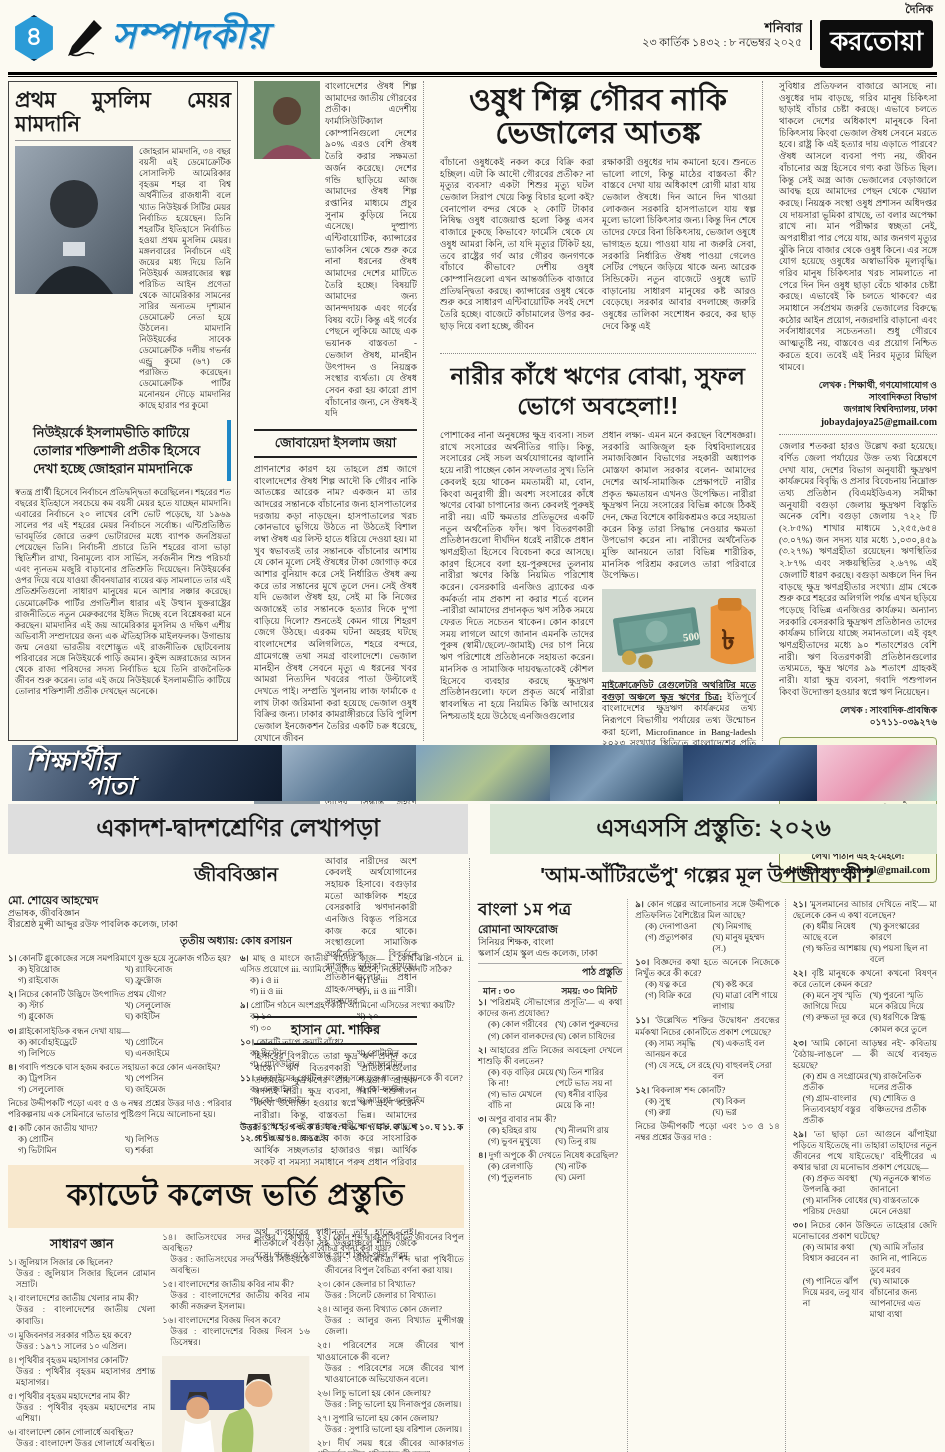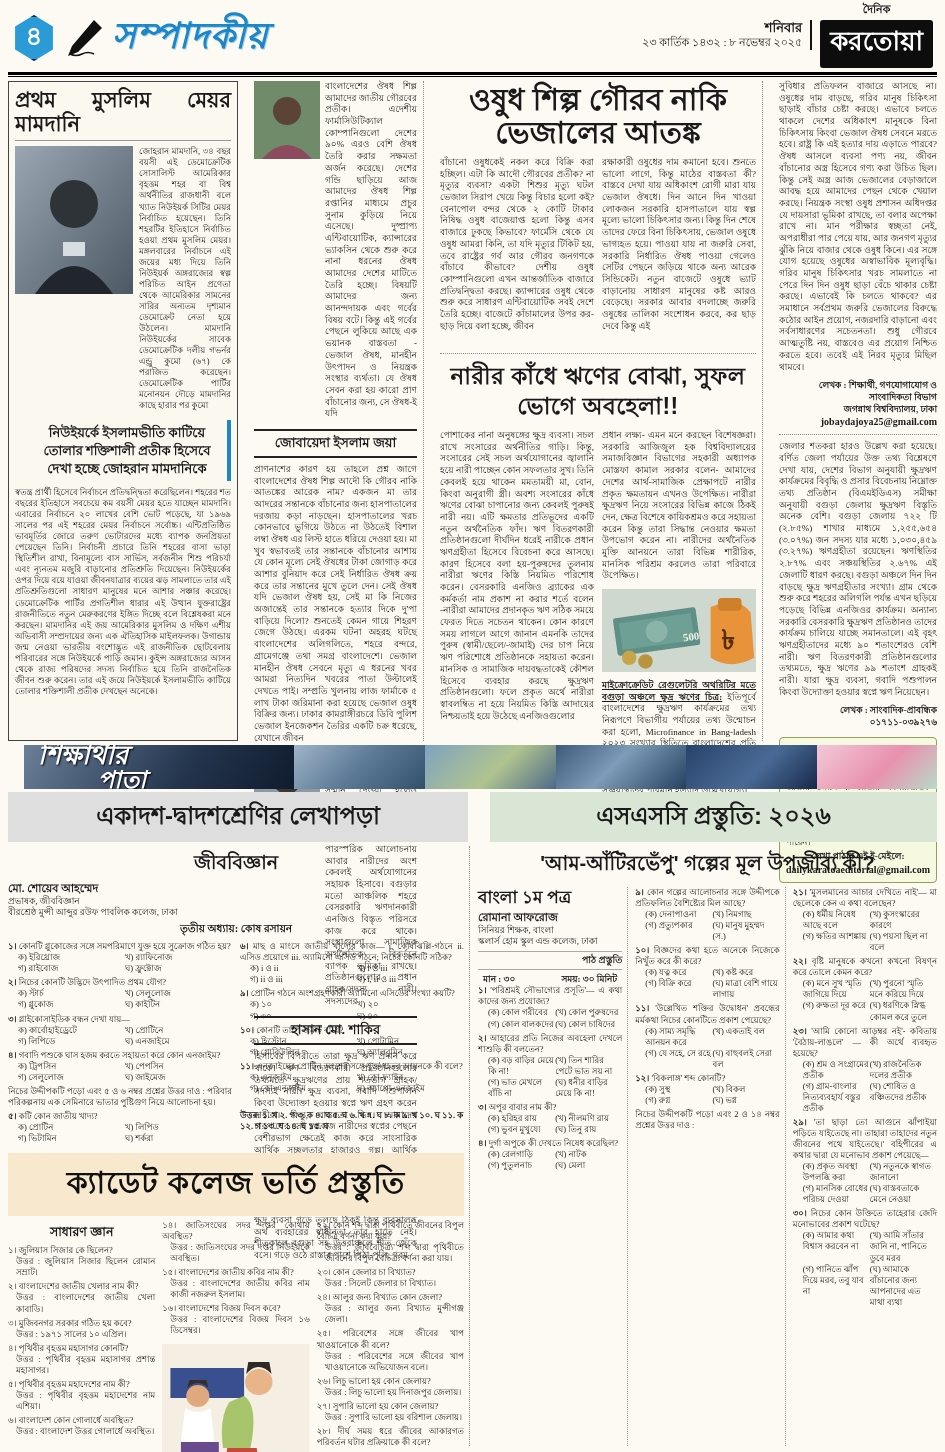--- a/index.html
+++ b/index.html
@@ -12,38 +12,38 @@
   .mast-left { display:flex; align-items:center; gap:8px; }
   .hex { width:44px; height:46px; background:#2b9bd7; clip-path:polygon(50% 0,93% 25%,93% 75%,50% 100%,7% 75%,7% 25%); display:flex; align-items:center; justify-content:center; border:0; box-shadow:0 0 0 2px #10293f inset; }
   .hex span { color:#fff; font-size:26px; font-weight:bold; font-family:"Liberation Sans",sans-serif; }
   .pen { width:40px; height:40px; }
   .script-title { color:#1b86c8; font-size:36px; font-weight:bold; font-style:italic; font-family:"DejaVu Sans",sans-serif; letter-spacing:1px; text-shadow:1px 1px 0 #9fcde8; }
   .mast-right { display:flex; align-items:center; gap:8px; }
   .date-block { text-align:right; border-right:2px solid #111; padding-right:8px; line-height:1.25; }
   .weekday { font-size:13px; font-weight:bold; }
   .dateline { font-size:11px; }
   .brand-block { text-align:center; }
-  .brand-top { font-size:11px; font-weight:bold; }
+  .brand-top { font-size:11px; font-weight:bold;text-align:right; }
   .brand { background:#0d0d0d; color:#fff; font-size:26px; font-weight:bold; padding:1px 10px 3px 10px; border-radius:3px; font-family:"DejaVu Sans",sans-serif; }
   .mast-rule { border-top:3px solid #000; border-bottom:1px solid #000; height:5px; margin:2px 0 4px 0; }
 
   
   .editorial { display:flex; gap:16px; height:660px; }
   .ed-col { font-size:9px; line-height:1.3; text-align:justify; }
   .ed-col p { margin-bottom:3px; }
   .col1 { width:230px; border:1px solid #444; padding:6px; background:#fbf9ef; }
   .col2 { width:170px; border-right:1px dotted #888; padding-right:6px; }
   .col3 { flex:1; border-right:1px dotted #888; padding-right:6px; display:flex; flex-direction:column; }
   .col4 { width:158px; display:flex; flex-direction:column; }
 
   .mam-headline { font-size:21px; font-weight:bold; line-height:1.15; border-bottom:1px solid #999; padding-bottom:4px; margin-bottom:5px; font-family:"Liberation Sans",sans-serif; }
   .mam-row { display:flex; gap:6px; }
   .photo-lg { width:118px; height:148px; flex:0 0 118px; }
   .mam-intro { flex:1; font-size:8.5px; }
-  .pullquote { font-size:13px; font-weight:bold; text-align:center; border-right:4px solid #1e88c7; padding:4px 6px 4px 0; margin:6px 0 6px 18px; line-height:1.35; }
+  .pullquote { font-size:13px; font-weight:bold; text-align:left; border-right:4px solid #1e88c7; padding:4px 6px 4px 0; margin:6px 0 6px 18px; line-height:1.35; }
   .mam-body { font-size:8.5px; }
 
   .bio-row { display:flex; gap:5px; margin-bottom:4px; }
   .photo-sm { width:66px; height:78px; flex:0 0 66px; }
   .byline-box { border-top:2px solid #222; border-bottom:2px solid #222; text-align:center; font-weight:bold; font-size:13px; padding:4px 0; margin:6px 0; font-family:"Liberation Sans",sans-serif; }
 
   .main-headline { font-size:30px; font-weight:900; text-align:center; line-height:1.1; margin:2px 0 8px 0; font-family:"Liberation Sans",sans-serif; }
   .twocol { display:flex; gap:8px; }
   .twocol > p { flex:1; }
   .art-illus { width:100%; margin:6px 0; }
@@ -57,21 +57,21 @@
   .dotted-h { border-top:1px dotted #888; margin:6px 0; }
   .phone { text-align:right; font-size:9px; font-weight:bold; }
 
   .feedback { border:1px solid #8fa05a; background:#f7f8e0; border-radius:4px; padding:6px; margin-top:8px; }
   .feedback-title { font-weight:bold; font-size:11.5px; text-align:center; border-bottom:1px solid #b7c287; padding-bottom:3px; margin-bottom:4px; font-family:"Liberation Sans",sans-serif; }
   .feedback-body { font-size:8.5px; text-align:justify; }
   .feedback-cta { text-align:center; font-size:9px; margin-top:3px; font-weight:bold; }
   .feedback-email { text-align:center; font-size:10px; font-weight:bold; }
 
   
-  .student-banner { height:44px; display:flex; margin:4px 0 3px 16px; overflow:hidden; }
+  .student-banner { height:56px; display:flex; margin:4px 0 3px 4px; overflow:hidden; }
   .sb-title { width:270px; background:linear-gradient(120deg,#6b7f98,#23344d 60%,#101c2e); color:#fff; display:flex; flex-direction:column; justify-content:center; padding-left:14px; }
   .sb-line1 { font-size:26px; font-weight:bold; font-style:italic; line-height:1; font-family:"DejaVu Sans",sans-serif; text-shadow:1px 1px 2px #000; }
   .sb-line2 { font-size:24px; font-weight:bold; font-style:italic; margin-left:60px; line-height:1; font-family:"DejaVu Sans",sans-serif; text-shadow:1px 1px 2px #000; }
   .sb-photo { flex:1; }
   .p1 { background:linear-gradient(135deg,#9fb4c8,#5c7a96 50%,#33506b); }
   .p2 { background:linear-gradient(135deg,#7fa3c0,#b0c48f 55%,#4d6a88); }
   .p3 { background:linear-gradient(135deg,#3d5a7a,#7e9cb8 45%,#24425f); }
   .p4 { background:linear-gradient(135deg,#28436b,#4a6a95 55%,#16294a); }
   .sb-cartoon { width:120px; background:linear-gradient(135deg,#f3c9d8,#e891ae 55%,#b7dbc8); }
 
@@ -617,21 +617,21 @@
                 <div class="q-line"><span class="q-n">১২।</span> <span>'বিকলাঙ্গ' শব্দ কোনটি?</span></div>
                 <div class="opts">
                   <span>(ক) সুস্থ</span>
                   <span>(খ) বিকল</span>
                   <span>(গ) রুগ্ন</span>
                   <span>(ঘ) ভগ্ন</span>
                 </div>
               </div>
 
               <div class="q">
-                <div class="q-line"><span class="q-n"></span> <span>নিচের উদ্দীপকটি পড়ো এবং 2 ও ১৪ নম্বর প্রশ্নের উত্তর দাও :</span></div>
+                <div class="q-line"><span class="q-n"></span> <span>নিচের উদ্দীপকটি পড়ো এবং ১৩ ও ১৪ নম্বর প্রশ্নের উত্তর দাও :</span></div>
                 <div class="opts">
                   <span></span>
                   <span></span>
                   <span></span>
                   <span></span>
                 </div>
               </div>
 
           </div>
         </div>

